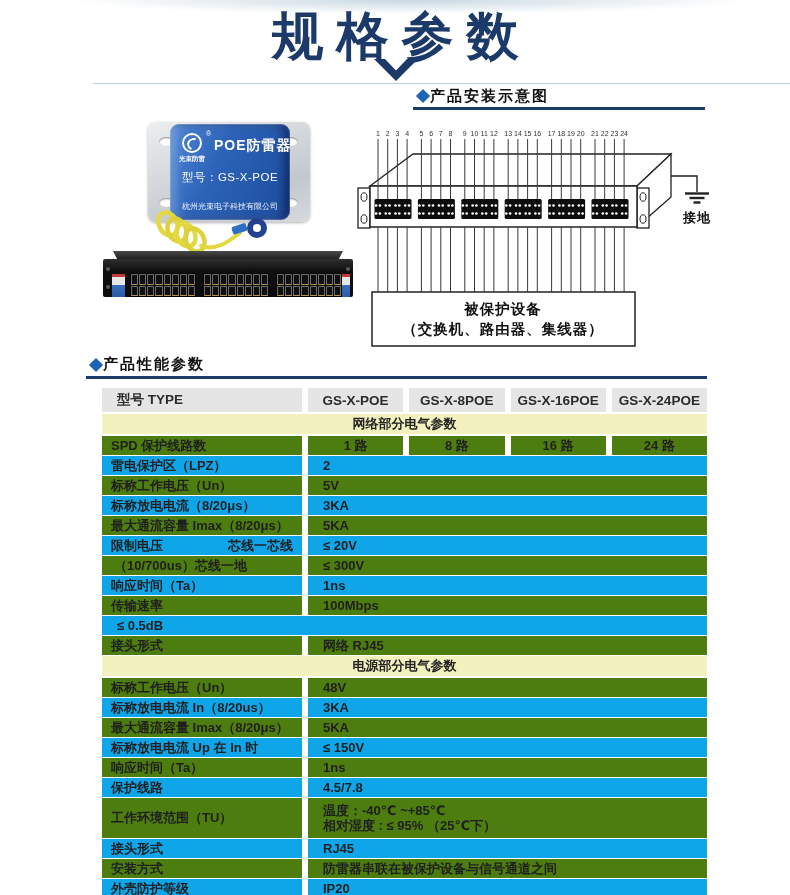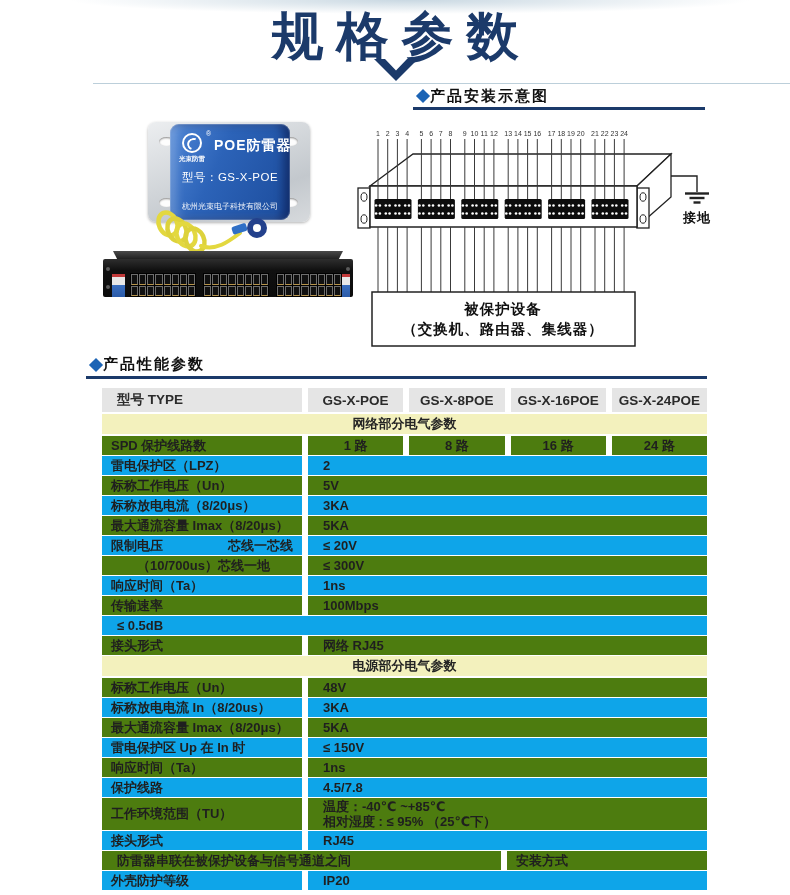--- a/index.html
+++ b/index.html
@@ -59,25 +59,25 @@
   .spec-table{position:absolute;left:102px;top:388px;width:605px;font-size:13px;font-weight:700;color:#1f1f1f;}
   .trow{display:flex;gap:6px;margin-bottom:1px;}
   .trow .cell{display:flex;align-items:center;box-sizing:border-box;}
   .trow.header{height:24px;margin-bottom:2px;font-size:13.5px;color:#2b2b2b;}
   .trow.header .cell{background:#e5e5e5;}
   .trow.header .cell.label{padding-left:15px;}
   .trow.header .cell.val{justify-content:center;}
   .trow.section-row{height:20px;margin-bottom:2px;background:#f3f1bd;display:flex;
         align-items:center;justify-content:center;font-size:13px;color:#242424;}
   .trow.data{height:19px;}
-  .trow.data.tall{height:32px;border-radius:7px;}
+  .trow.data.tall{height:40px;border-radius:7px;}
   .trow.data.gray .cell{background:#4d7c0f;}
   .trow.data.white .cell{background:#0ea5e9;}
   .cell.label{width:200px;flex:none;padding:0 9px;justify-content:space-between;white-space:nowrap;}
-  .cell.label.right{justify-content:center;padding-left:12px;}
+  .cell.label.right{justify-content:flex-start;padding-left:12px;}
   .cell.val{flex:1;}
   .cell.val.c{justify-content:center;}
   .cell.val.span{padding-left:15px;white-space:nowrap;}
   .cell.val.span.ml{flex-direction:column;align-items:flex-start;justify-content:center;line-height:15px;}
 </style>
 </head>
 <body>
 
 <div class="page">
 
@@ -489,21 +489,21 @@
         <div class="cell val span">3KA</div>
       </div>
       <div class="trow data gray">
         <div class="cell label">
           <div class="lbl">最大通流容量 Imax（8/20μs）</div>
         </div>
         <div class="cell val span">5KA</div>
       </div>
       <div class="trow data white">
         <div class="cell label">
-          <div class="lbl">雷电保护区 Up 在 In 时</div>
+          <div class="lbl">标称放电电流 Up 在 In 时</div>
         </div>
         <div class="cell val span">≤ 150V</div>
       </div>
       <div class="trow data gray">
         <div class="cell label">
           <div class="lbl">响应时间（Ta）</div>
         </div>
         <div class="cell val span">1ns</div>
       </div>
       <div class="trow data white">
@@ -521,24 +521,24 @@
           <div class="vline">相对湿度 : ≤ 95% （25℃下）</div>
         </div>
       </div>
       <div class="trow data white">
         <div class="cell label">
           <div class="lbl">接头形式</div>
         </div>
         <div class="cell val span">RJ45</div>
       </div>
       <div class="trow data gray">
+        <div class="cell label">
+          <div class="lbl">安装方式</div>
+        </div>
         <div class="cell val span">防雷器串联在被保护设备与信号通道之间</div>
-        <div class="cell label">
-          <div class="lbl">安装方式</div>
-        </div>
       </div>
       <div class="trow data white">
         <div class="cell label">
           <div class="lbl">外壳防护等级</div>
         </div>
         <div class="cell val span">IP20</div>
       </div>
     </div>
 
 </div>

